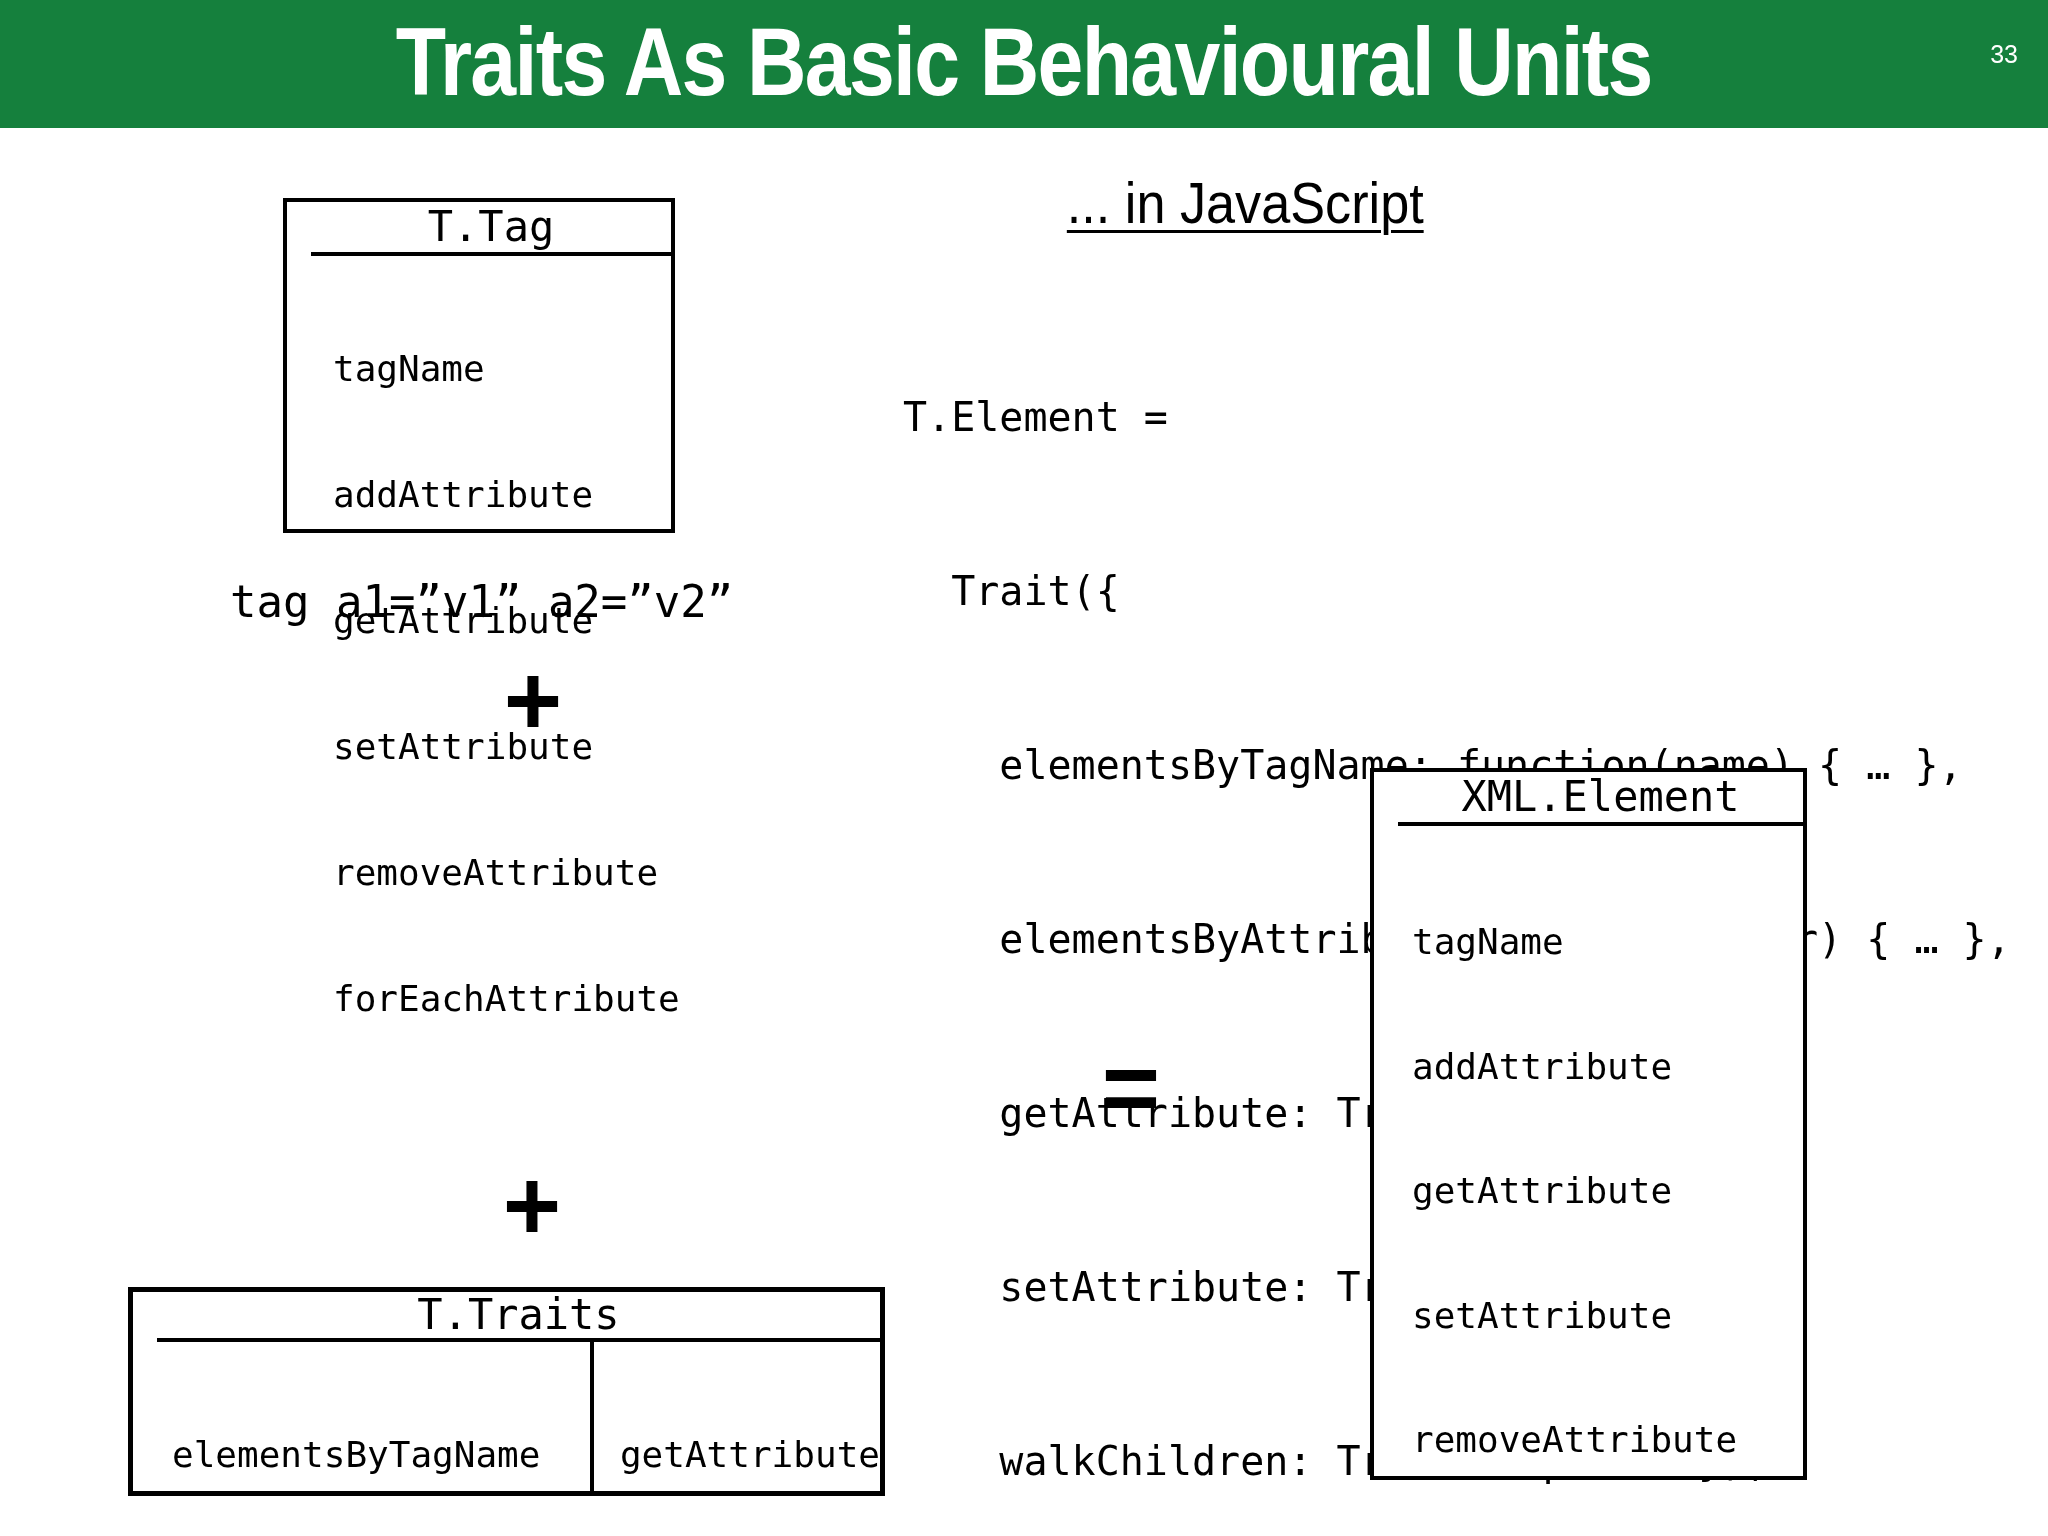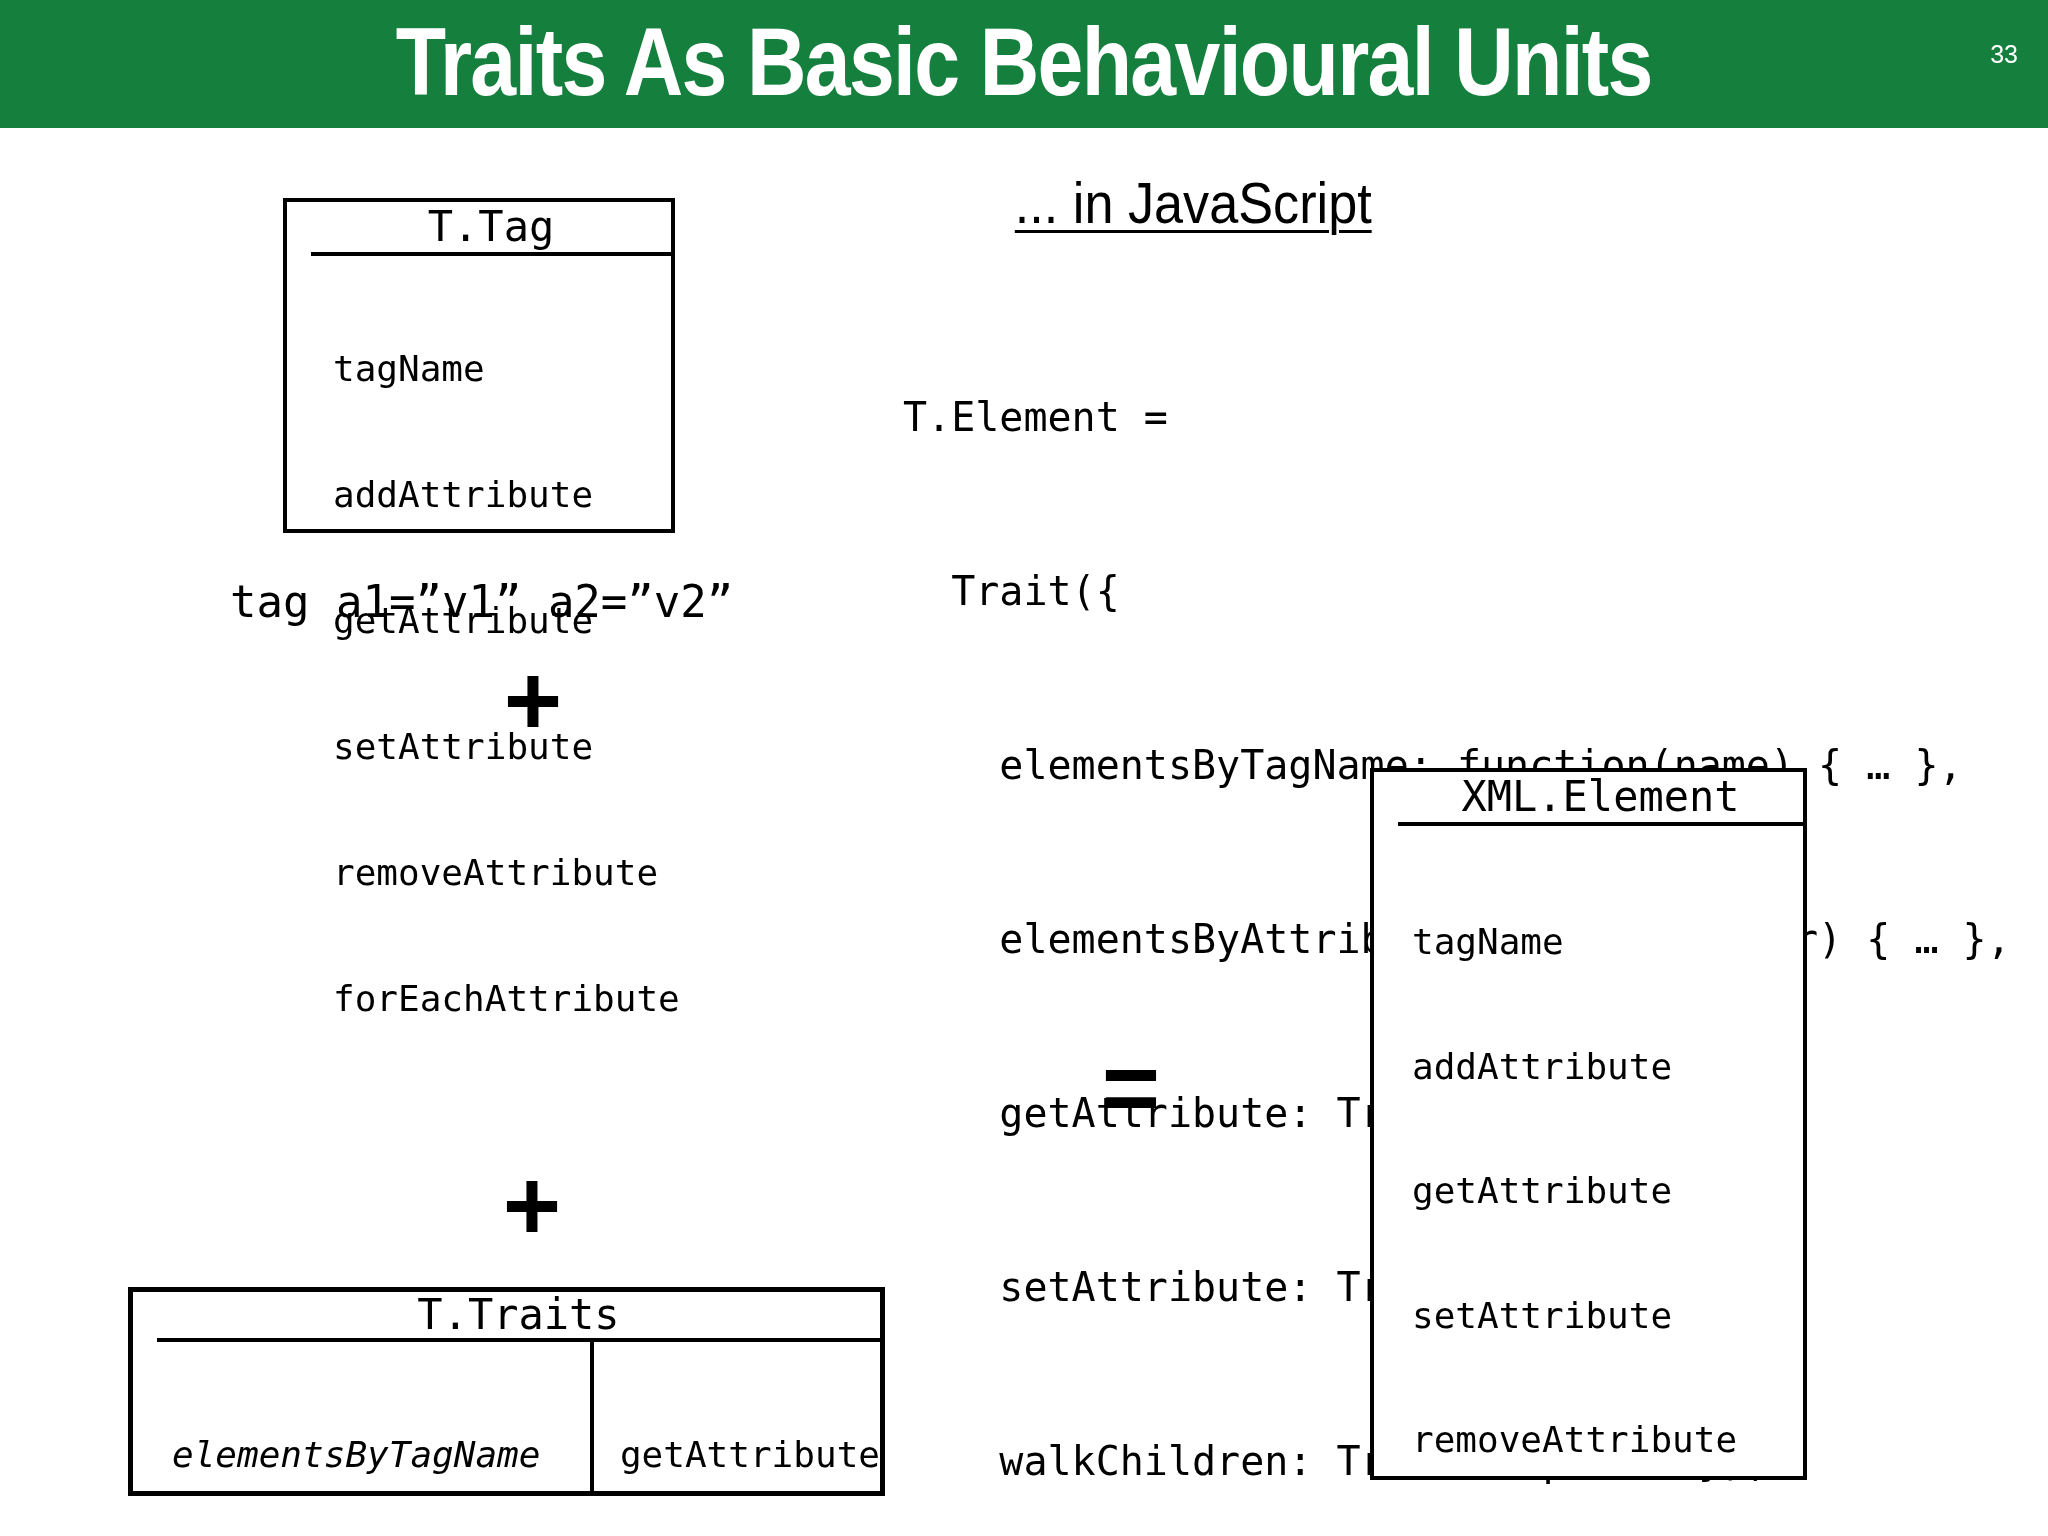--- a/index.html
+++ b/index.html
@@ -36,21 +36,21 @@
   .box-ttag { left:283px; top:198px; width:392px; height:335px; }
   .box-ttag .uml-body { padding:8px 0 0 22px; line-height:42px; }
 
   .box-tnode { left:337px; top:778px; width:306px; height:334px; }
   .box-tnode .uml-body { padding:8px 0 0 25px; line-height:42px; }
 
   .box-telement { left:128px; top:1287px; width:757px; height:209px; border-width:5px; }
   .box-telement .uml-title { height:46px; line-height:46px; }
   .te-cols { display:flex; height:149px; }
   .te-col-left  { width:445px; box-sizing:border-box; padding:10px 0 0 15px;
-                  font-size:36px; line-height:41px; white-space:pre;font-style:italic; }
+                  font-size:36px; line-height:41px; white-space:pre; }
   .te-divider   { width:4px; background:#000; }
   .te-col-right { flex:1; box-sizing:border-box; padding:10px 0 0 26px;
                   font-size:36px; line-height:41px; white-space:pre; }
 
   .box-xml { left:1363px; top:768px; width:437px; height:712px;margin-left:7px; }
   .box-xml .uml-body { padding:12px 0 0 14px; line-height:41.5px; }
 
   
   .tag-example {
     position:absolute; left:230px; top:576px;
@@ -60,21 +60,21 @@
     position:absolute; width:150px; text-align:center;
     font-family:"Liberation Sans", sans-serif; font-weight:bold;
     font-size:100px; line-height:120px;
   }
   .plus1  { left:458px;  top:640px;  }
   .plus2  { left:457px;  top:1145px; }
   .equals { left:1056px; top:1027px; }
 
   
   .js-heading-wrap {
-    position:absolute; left:995px; top:168px; width:500px; 
+    position:absolute; left:995px; top:168px; width:500px; text-align:center;
   }
   .js-heading {
     display:inline-block; font-family:"Liberation Sans", sans-serif;
     font-size:58px; line-height:70px; white-space:nowrap;
     transform:scaleX(0.9); transform-origin:center center;
     text-decoration:underline; text-decoration-thickness:3px; text-underline-offset:7px;
   }
   .code-block {
     position:absolute; left:903px; top:272px;
     font-size:40px; line-height:58px; white-space:pre;

